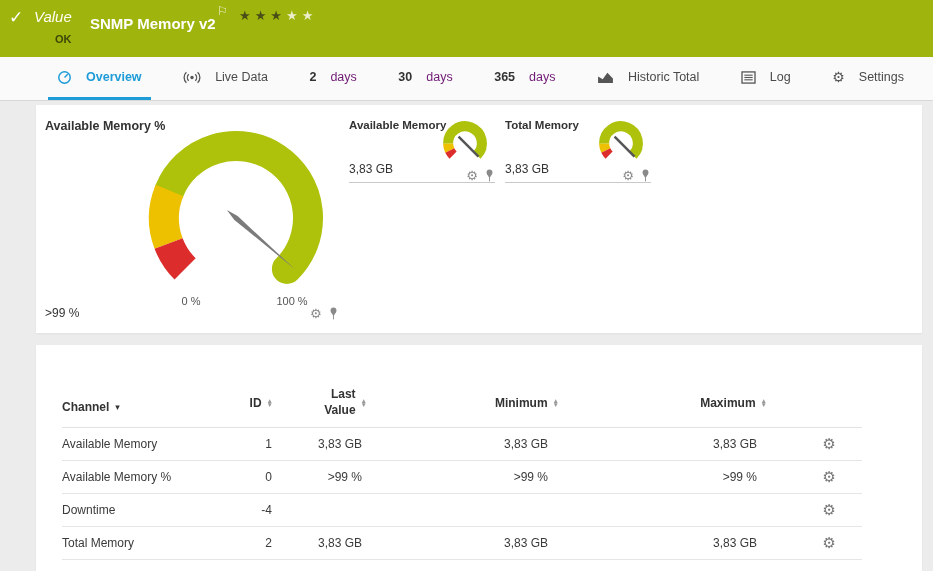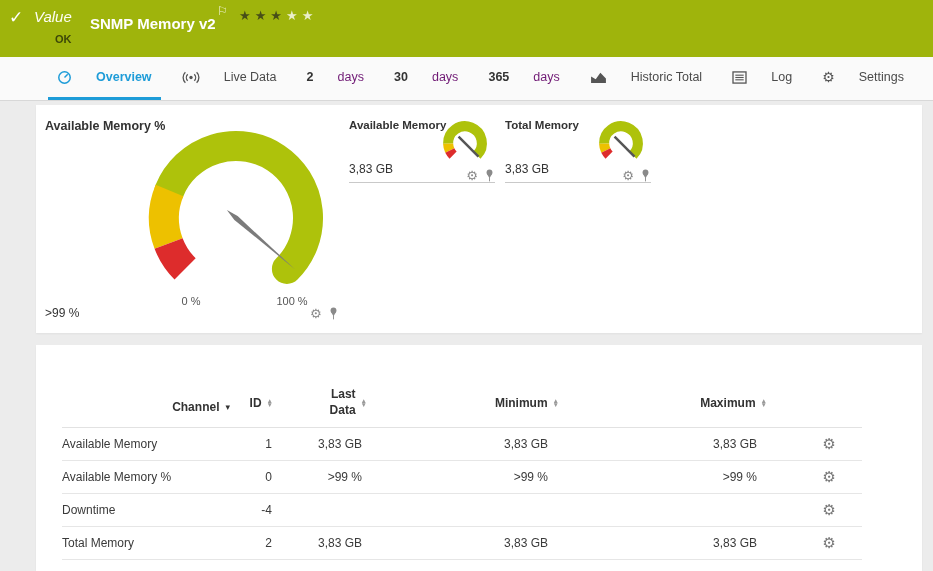--- a/index.html
+++ b/index.html
@@ -15,21 +15,21 @@
   .flag{position:absolute;left:217px;top:4px;font-size:12px;color:#f2f5d8;cursor:pointer;}
   .stars{position:absolute;left:239px;top:8px;font-size:13px;letter-spacing:4px;cursor:pointer;}
   .star.filled{color:#474e18;}
   .star.empty{color:rgba(255,255,255,.78);}
   .status{position:absolute;left:55px;top:33px;font-size:11px;font-weight:bold;color:#3c4708;}
 
   
   .tabs{position:absolute;left:0;top:57px;width:100%;height:44px;background:#fafafa;
         border-bottom:1px solid #d8d8d8;display:flex;align-items:stretch;
         justify-content:space-between;padding:0 20px 0 48px;}
-  .tab{display:flex;align-items:center;gap:24px;font-size:12.5px;color:#4a4a4a;
+  .tab{display:flex;align-items:center;gap:14px;font-size:12.5px;color:#4a4a4a;
        border-bottom:3px solid transparent;padding:0 9px;cursor:pointer;white-space:nowrap;}
   .tab.active{color:#1e9cd8;font-weight:bold;border-bottom-color:#1e9cd8;}
   .tab .ticon{display:inline-flex;align-items:center;}
   .tab-num{font-weight:bold;color:#333;}
   .tab .days{color:#701a75;}
   .gear-glyph{color:#555;font-size:14px;line-height:1;}
 
   
   .panel{position:absolute;background:#fff;box-shadow:0 1px 2px rgba(0,0,0,.05);}
   .panel-gauges{left:36px;top:105px;width:886px;height:228px;}
@@ -56,21 +56,21 @@
   .mini-icons{position:absolute;right:0;top:54px;}
 
   
   .channels{position:absolute;left:26px;top:34px;width:800px;border-collapse:collapse;
             table-layout:fixed;font-size:12px;color:#3a3a3a;}
   .channels thead tr{border-bottom:1px solid #e2e2e2;}
   .channels tbody tr{border-bottom:1px solid #e6e6e6;}
   .channels th{height:48px;vertical-align:middle;font-size:12px;color:#333;font-weight:bold;}
   .channels td{height:33px;vertical-align:middle;}
   .h{display:flex;align-items:center;}
-  .h-left{justify-content:flex-end;margin-top:8px;}
+  .h-left{justify-content:flex-start;margin-top:8px;}
   .h-right{justify-content:flex-end;}
   .caret{font-size:9px;color:#333;margin-left:6px;cursor:pointer;}
   .sort{display:inline-flex;flex-direction:column;font-size:6.5px;line-height:.62;
         color:#9a9a9a;margin-left:5px;cursor:pointer;}
   .lv-label{display:inline-block;width:46px;text-align:right;line-height:1.3;}
   .t-left{text-align:left;}
   .t-right{text-align:right;}
   .td-id{padding-right:5px;}
   .td-last{padding-right:5px;}
   .td-min{padding-right:11px;}
@@ -238,21 +238,21 @@
               <span class="h h-right">
                 <span>ID</span>
                 <span class="sort">
                   <span>▲</span>
                   <span>▼</span>
                 </span>
               </span>
             </th>
           <th>
               <span class="h h-right">
-                <span class="lv-label">Last Data</span>
+                <span class="lv-label">Last Value</span>
                 <span class="sort">
                   <span>▲</span>
                   <span>▼</span>
                 </span>
               </span>
             </th>
           <th>
               <span class="h h-right">
                 <span>Minimum</span>
                 <span class="sort">

